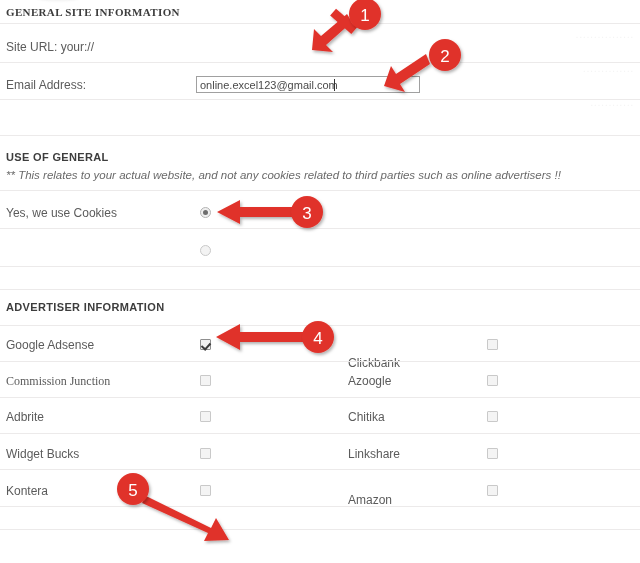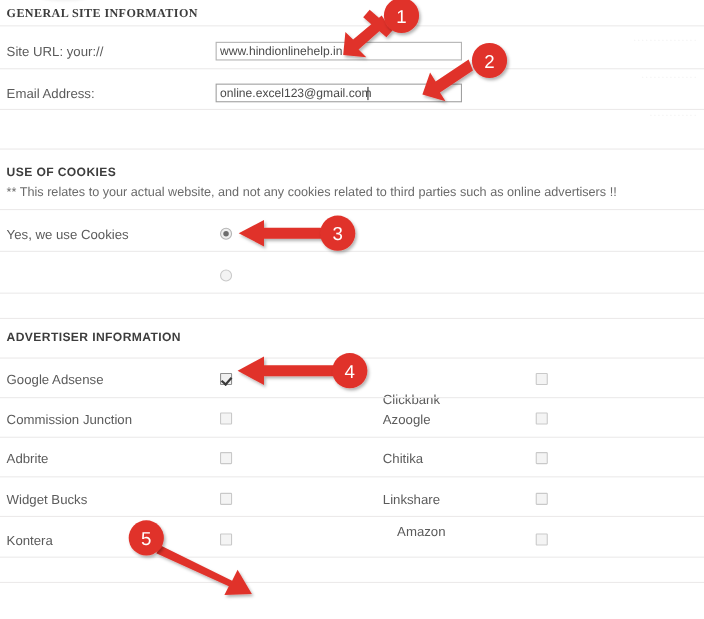--- a/index.html
+++ b/index.html
@@ -67,20 +67,21 @@
     font-weight: bold;
     letter-spacing: .35px;
     color: #3d3d3d;
     white-space: nowrap;
   }
 
   .note {
     position: absolute;
     left: 6px;
     font-family: "Liberation Sans", sans-serif;
+    font-style: italic;
     font-size: 11.5px;
     color: #6a6a6a;
     white-space: nowrap;
   }
 
   .field-label {
     position: absolute;
     left: 6px;
     font-family: "Liberation Sans", sans-serif;
     font-size: 12px;
@@ -214,31 +215,30 @@
   <div class="top-arc"></div>
 
   <div class="watermark" style="top:28px;">................</div>
   <div class="watermark" style="top:62px;">..............</div>
   <div class="watermark" style="top:96px;">............</div>
 
   <div class="section-title" style="top:6px;font-family:Liberation Serif, serif;">GENERAL SITE INFORMATION</div>
   <div class="sep" style="top:23px;"></div>
 
   <div class="field-label" style="top:40px;">Site URL: your://</div>
-  <input class="text-input" style="left: 196px; top: 38px; width: 224px;" value="www.hindionlinehelp.in">
   <div class="sep" style="top:62px;"></div>
 
   <div class="field-label" style="top:78px;">Email Address:</div>
   <input class="text-input focused" style="left: 196px; top: 76px; width: 224px;" value="online.excel123@gmail.com">
   <div class="caret" style="left:334px; top:79px;"></div>
   <div class="sep" style="top:99px;"></div>
 
   <div class="sep" style="top:135px;"></div>
 
-  <div class="section-title" style="top:151px;">USE OF COOKIES</div>
+  <div class="section-title" style="top:151px;">USE OF GENERAL</div>
   <div class="note" style="top:169px;">** This relates to your actual website, and not any cookies related to third parties such as online advertisers !!</div>
   <div class="sep" style="top:190px;"></div>
 
   <div class="field-label" style="top:206px;">Yes, we use Cookies</div>
   <div class="radio checked" style="left:200px; top:207px;"></div>
   <div class="sep" style="top:228px;"></div>
 
   <div class="radio" style="left:200px; top:245px;"></div>
   <div class="sep" style="top:266px;"></div>
 
@@ -246,41 +246,41 @@
 
   <div class="section-title" style="top:301px;text-align:center;">ADVERTISER INFORMATION</div>
   <div class="sep" style="top:325px;"></div>
 
   <div class="row-label" style="left:6px;   top:338px;">Google Adsense</div>
   <div class="cbox checked" style="left:200px; top:339px;"></div>
   <div class="row-label" style="left:348px; top:356px;">Clickbank</div>
   <div class="cbox" style="left:487px; top:339px;"></div>
   <div class="sep" style="top:361px;"></div>
 
-  <div class="row-label" style="left:6px;   top:374px;">Commission Junction</div>
+  <div class="row-label" style="left:6px;   top:374px;font-family:Liberation Serif, serif;">Commission Junction</div>
   <div class="cbox" style="left:200px; top:375px;"></div>
   <div class="row-label" style="left:348px; top:374px;">Azoogle</div>
   <div class="cbox" style="left:487px; top:375px;"></div>
   <div class="sep" style="top:397px;"></div>
 
   <div class="row-label" style="left:6px;   top:410px;">Adbrite</div>
   <div class="cbox" style="left:200px; top:411px;"></div>
   <div class="row-label" style="left:348px; top:410px;">Chitika</div>
   <div class="cbox" style="left:487px; top:411px;"></div>
   <div class="sep" style="top:433px;"></div>
 
   <div class="row-label" style="left:6px;   top:447px;">Widget Bucks</div>
   <div class="cbox" style="left:200px; top:448px;"></div>
   <div class="row-label" style="left:348px; top:447px;">Linkshare</div>
   <div class="cbox" style="left:487px; top:448px;"></div>
   <div class="sep" style="top:469px;"></div>
 
   <div class="row-label" style="left:6px;   top:484px;">Kontera</div>
   <div class="cbox" style="left:200px; top:485px;"></div>
-  <div class="row-label" style="left:348px; top:476px;margin-left:13px;">Amazon</div>
+  <div class="row-label" style="left:348px; top:493px;">Amazon</div>
   <div class="cbox" style="left:487px; top:485px;"></div>
   <div class="sep" style="top:506px;"></div>
 
   <div class="sep" style="top:529px;"></div>
 
   <svg class="anno-layer" viewBox="0 0 640 563">
     <defs>
       <filter id="softshadow" x="-40%" y="-40%" width="190%" height="190%">
         <feDropShadow dx="1.5" dy="2" stdDeviation="1.6" flood-color="#000000" flood-opacity="0.30"></feDropShadow>
       </filter>

